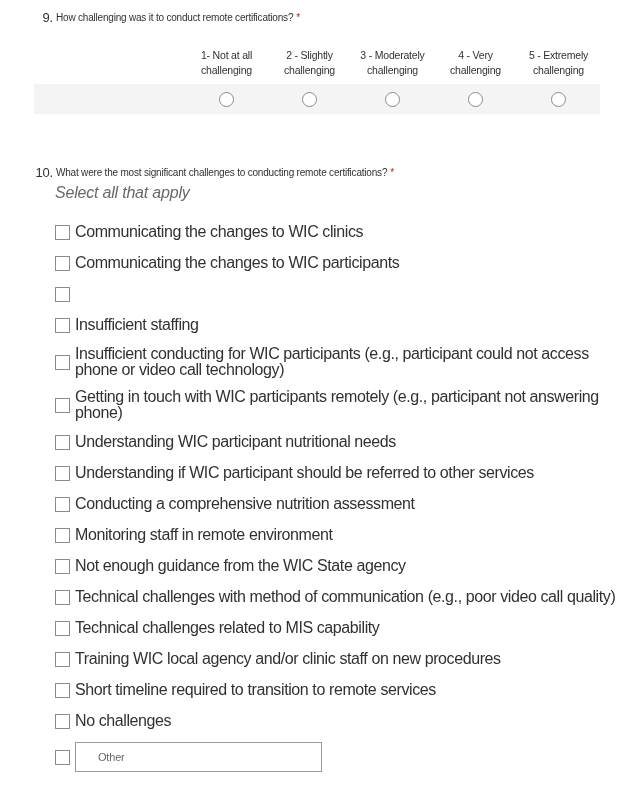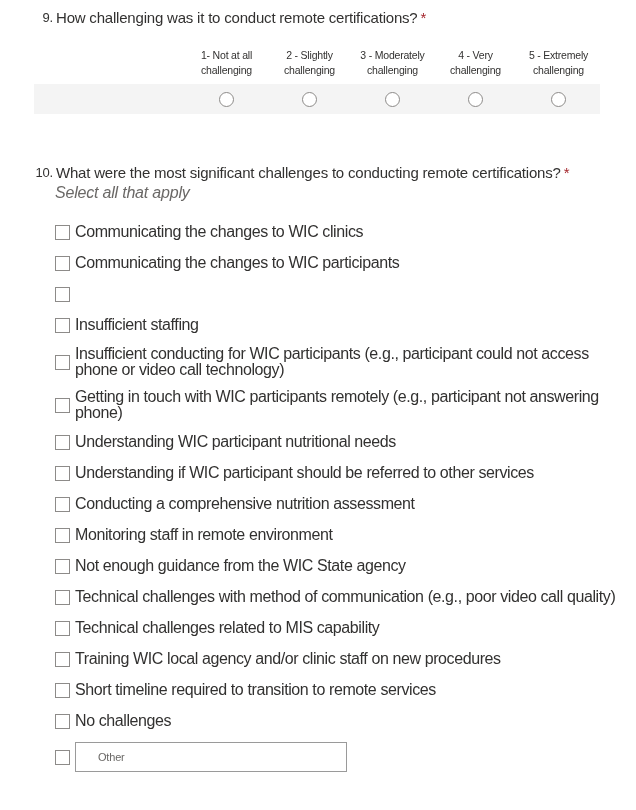--- a/index.html
+++ b/index.html
@@ -7,21 +7,21 @@
   body {
     width: 636px; height: 810px; overflow: hidden;
     font-family: "Liberation Sans", sans-serif;
     color: #323130;
   }
   .page { padding: 9px 0 0 34px; }
 
   
   .q-title-row { display: flex; font-size: 13px; line-height: 18px; letter-spacing: -0.2px; font-weight: 400; }
   .q-num { flex: none; width: 19px; text-align: right; margin-right: 3px; }
-  .q-text { font-size: 15px; font-weight: 400; }
+  .q-text { font-size: 10px; font-weight: 400; }
   .req { color: #a4262c; margin-left: 3px; }
 
   
   .likert { width: 566px; margin-top: 21px; }
   .likert-headers, .likert-row {
     display: grid;
     grid-template-columns: 151px repeat(5, 83px);
   }
   .likert-headers { padding-bottom: 6px; }
   .likert-col-label {
@@ -43,21 +43,21 @@
   }
   .options { margin: 22px 0 0 21px; }
   .opt-row { display: flex; align-items: center; min-height: 20px; margin-bottom: 11px; cursor: pointer; }
   .checkbox {
     flex: none; width: 15px; height: 15px; margin-right: 5px;
     border: 1px solid #8d8b89; background: #ffffff; cursor: pointer;
   }
   .opt-label { font-size: 16px; line-height: 16px; letter-spacing: -0.4px; max-width: 548px; }
   .other-row { margin-bottom: 0; }
   .other-input {
-    width: 272px; height: 30px;
+    width: 247px; height: 30px;
     border: 1px solid #9a9a9a; background: #ffffff;
     font-family: "Liberation Sans", sans-serif;
     font-size: 11px; letter-spacing: -0.2px; color: #323130;
     padding: 0 8px 0 22px; outline: none;
   }
   .other-input::placeholder { color: #6a6866; opacity: 1; }
 </style>
 </head>
 <body>
 

